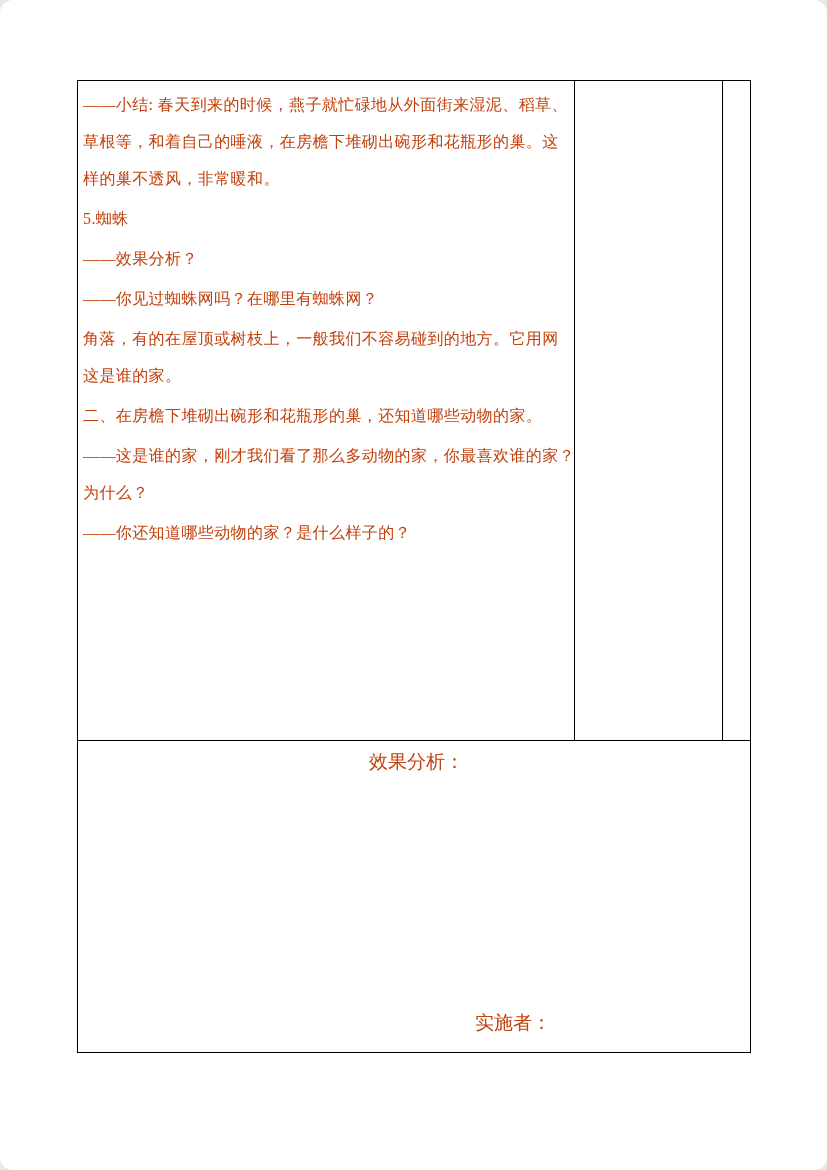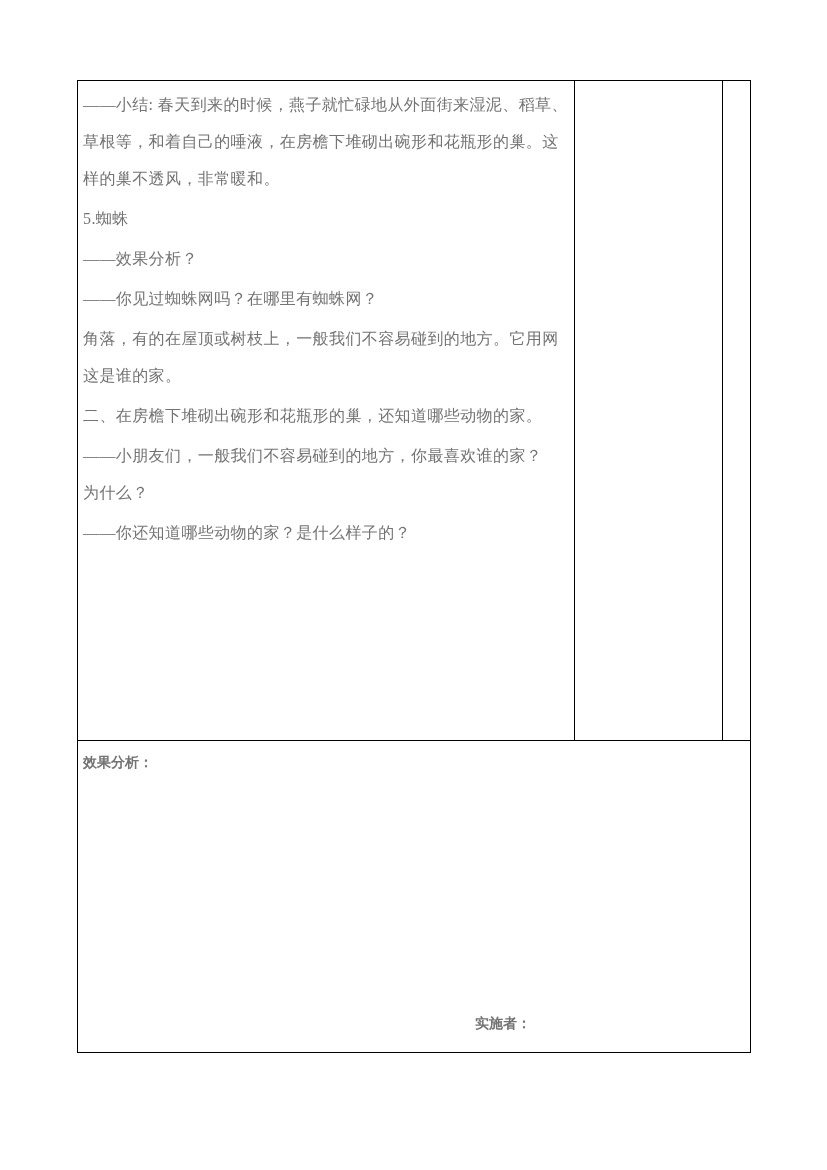--- a/index.html
+++ b/index.html
@@ -3,22 +3,23 @@
 <meta charset="utf-8">
 <style>
   * { margin: 0; padding: 0; box-sizing: border-box; }
   html, body { background: #e8e8e8; }
   .page {
     position: relative;
     width: 827px;
     height: 1170px;
     background: #ffffff;
     font-family: "Liberation Serif", "DejaVu Serif", serif;
-    color: #737373;
+    color: #c2410c;
     overflow: hidden;
+    border-radius: 13px;
   }
   .lesson-table {
     position: absolute;
     left: 77px;
     top: 80px;
     width: 674px;
     height: 973px;
     border: 1px solid #000000;
     display: flex;
     flex-direction: column;
@@ -48,24 +49,25 @@
     letter-spacing: 0.4px;
     white-space: nowrap;
   }
   .analysis-row {
     flex: 1;
     position: relative;
     padding: 8px 0 0 5px;
   }
   .bold-label {
     font-family: "Liberation Sans", "DejaVu Sans", sans-serif;
-    font-weight: 700;
-    font-size: 14px;
+    font-weight: 400;
+    font-size: 19px;
     line-height: 26px;
     white-space: nowrap;
+    text-align: center;
   }
   .implementer-label {
     position: absolute;
     left: 397px;
     top: 269px;
   }
 </style>
 </head>
 <body>
 
@@ -90,21 +92,21 @@
           <div class="text-line">——你见过蜘蛛网吗？在哪里有蜘蛛网？</div>
         </div>
         <div class="para">
           <div class="text-line">角落，有的在屋顶或树枝上，一般我们不容易碰到的地方。它用网</div>
           <div class="text-line">这是谁的家。</div>
         </div>
         <div class="para">
           <div class="text-line">二、在房檐下堆砌出碗形和花瓶形的巢，还知道哪些动物的家。</div>
         </div>
         <div class="para">
-          <div class="text-line">——小朋友们，一般我们不容易碰到的地方，你最喜欢谁的家？</div>
+          <div class="text-line">——这是谁的家，刚才我们看了那么多动物的家，你最喜欢谁的家？</div>
           <div class="text-line">为什么？</div>
         </div>
         <div class="para">
           <div class="text-line">——你还知道哪些动物的家？是什么样子的？</div>
         </div>
       </div>
 
       <div class="cell-notes"></div>
       <div class="cell-margin"></div>
 

